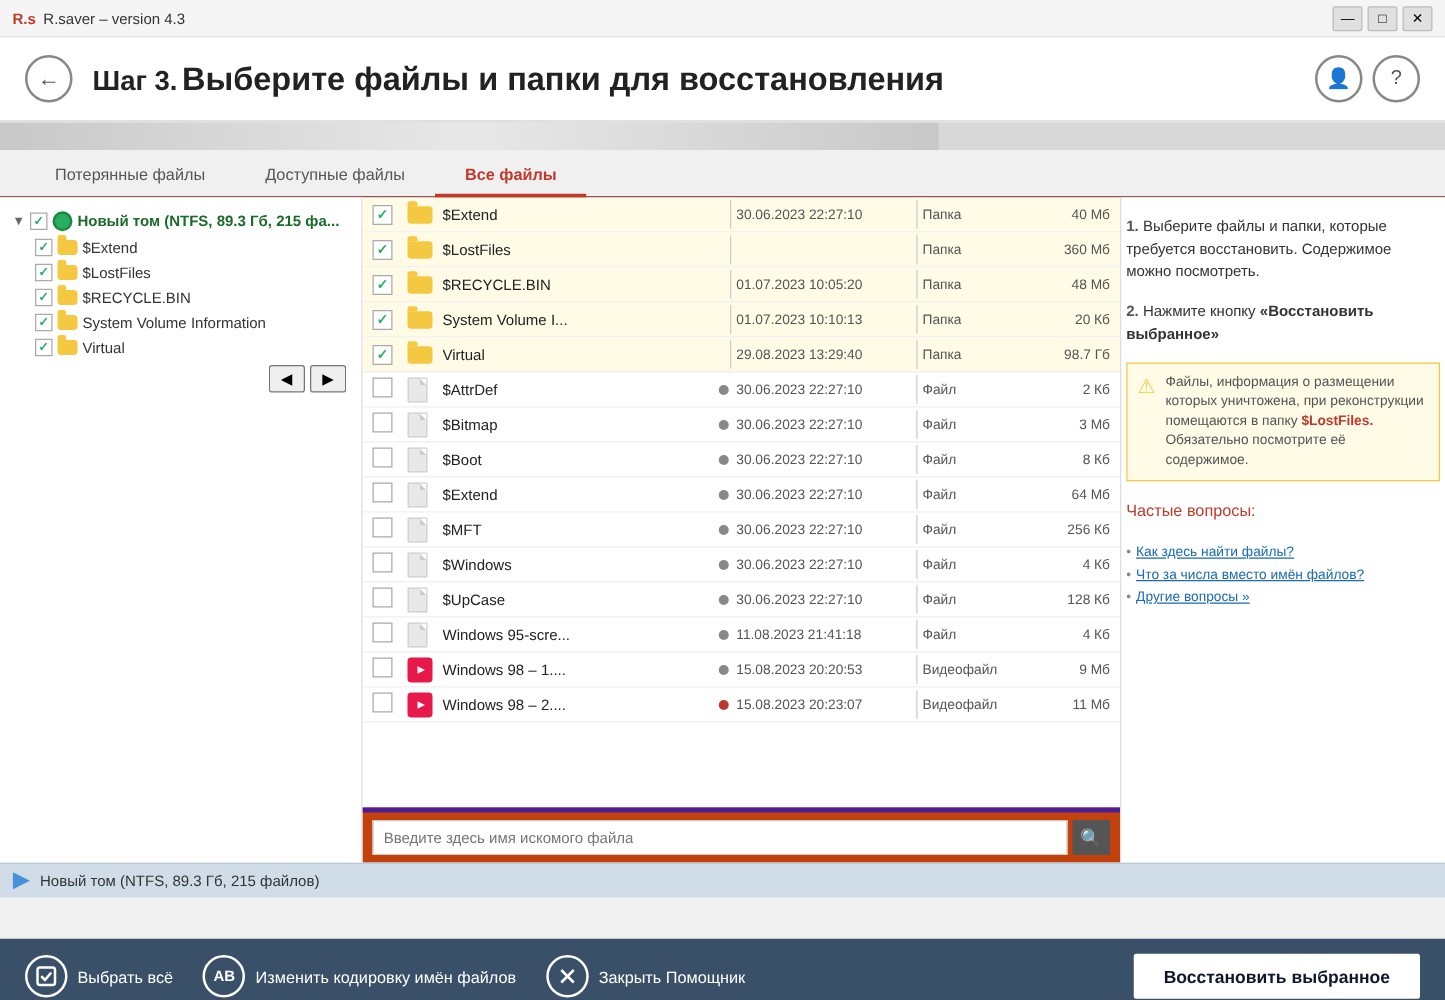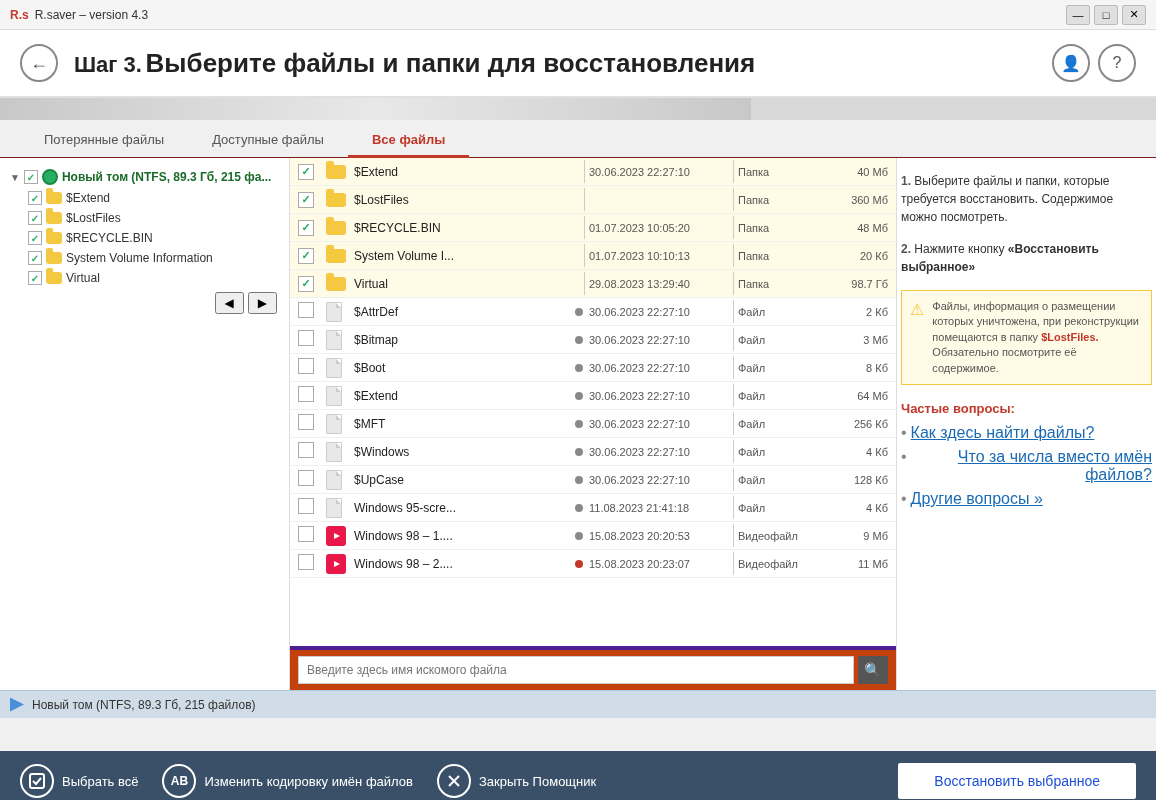--- a/index.html
+++ b/index.html
@@ -276,23 +276,23 @@
       background: #fffbe6;
       border: 1px solid #f5c842;
       padding: 8px;
       font-size: 11px;
       color: #555;
       line-height: 1.4;
       margin-top: 8px;
     }
     .warn-icon { color: #f5c842; font-size: 16px; flex-shrink: 0; }
     .faq-section { margin-top: 16px; }
-    .faq-title { color: #c0392b; font-weight: bold; margin-bottom: 8px; font-size: 13px; }
+    .faq-title { color: #c0392b; font-weight: normal; margin-bottom: 20px; font-size: 13px; }
     .faq-item {
-      font-size: 16px;
+      font-size: 11px;
       color: #1a6bb5;
       cursor: pointer;
       margin-bottom: 6px;
       display: flex;
       align-items: flex-start;
       gap: 4px;
       text-align: right;
     }
     .faq-item::before { content: '•'; color: #888; }
     .faq-link { color: #1a6bb5; text-decoration: underline; }
@@ -334,24 +334,24 @@
       font-size: 13px;
     }
     .toolbar-icon-circle {
       width: 34px; height: 34px; border-radius: 50%;
       border: 2px solid #fff;
       display: flex; align-items: center; justify-content: center;
       font-size: 16px; color: #fff;
     }
     .restore-btn {
       background: #fff;
-      color: #1d4ed8;
-      font-weight: normal;
+      color: #0f172a;
+      font-weight: bold;
       font-size: 14px;
-      padding: 10px 36px;
+      padding: 10px 24px;
       border: none;
       cursor: pointer;
       border-radius: 2px;
     }
 
     
     .left-panel::-webkit-scrollbar,
     .file-table::-webkit-scrollbar { width: 8px; }
     .left-panel::-webkit-scrollbar-track,
     .file-table::-webkit-scrollbar-track { background: #f0f0f0; }

